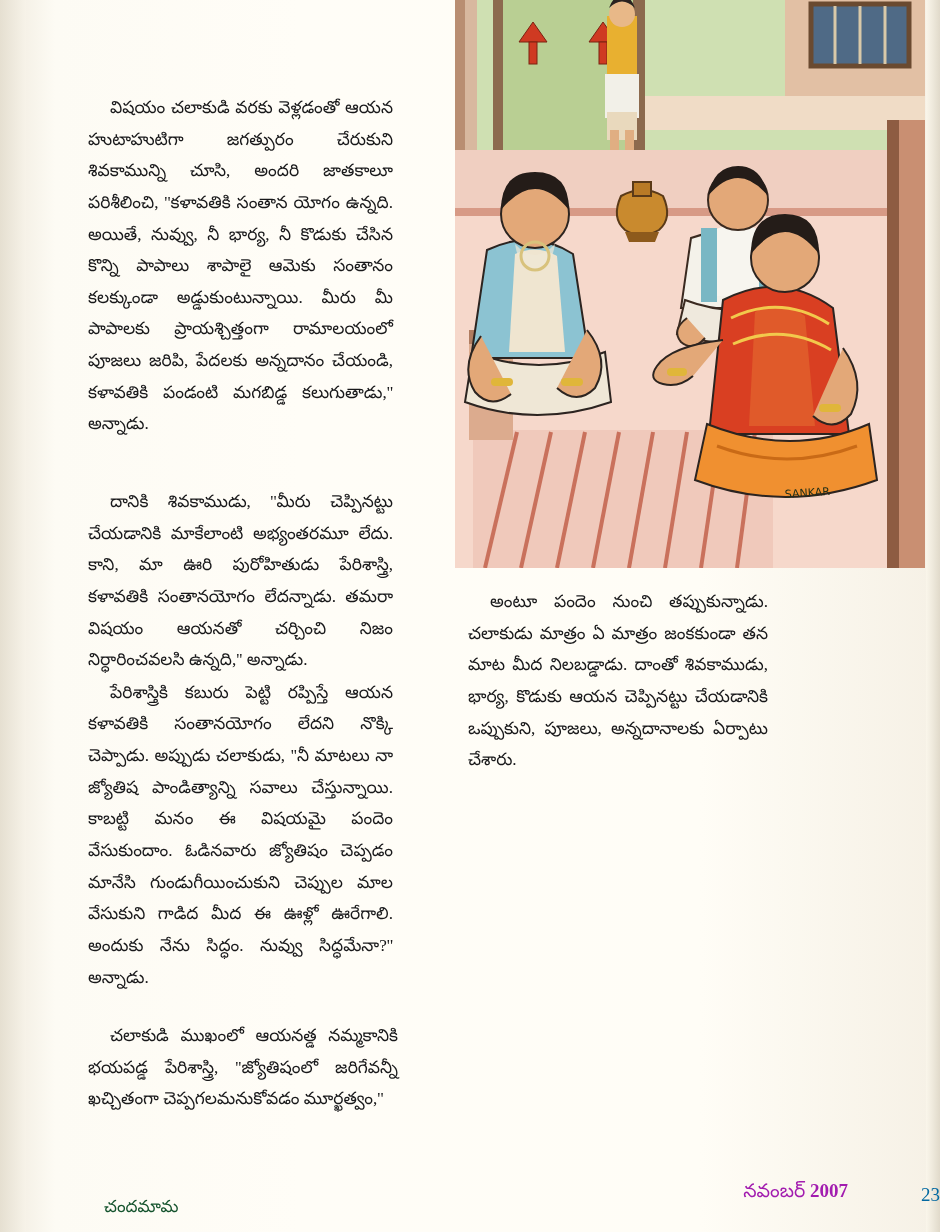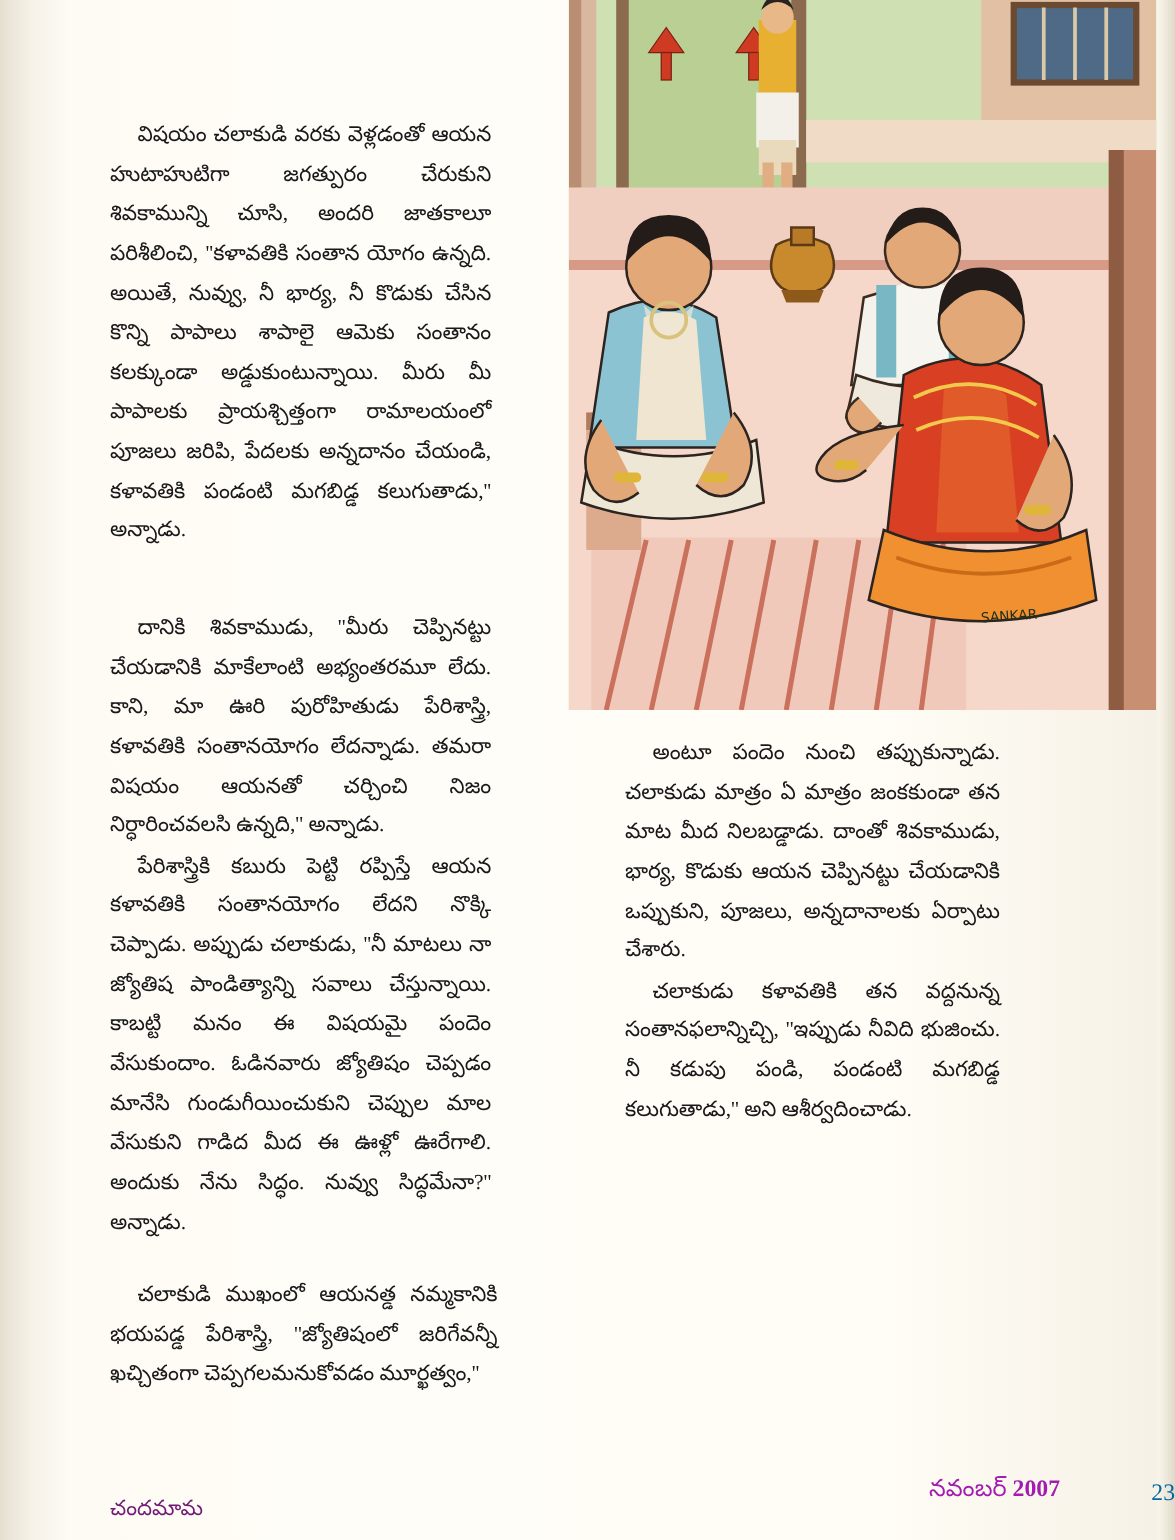--- a/index.html
+++ b/index.html
@@ -59,21 +59,20 @@
   }
   .col-right-top {
     left: 88px;
     top: 486px;
     width: 305px;
   }
   .col-right {
     left: 468px;
     top: 586px;
     width: 300px;
-    margin-left: 32px;
   }
   .col-bottom-left {
     left: 88px;
     top: 1020px;
     width: 310px;
   }
 
   
   .illus {
     position: absolute;
@@ -82,25 +81,25 @@
     width: 470px;
     height: 568px;
     overflow: hidden;
     background: #d9e8c8;
   }
   .illus svg { display: block; }
 
   
   .footer-left {
     position: absolute;
-    left: 88px;
+    left: 104px;
     bottom: 12px;
     font-family: "Liberation Serif", serif;
     font-size: 17px;
-    color: #701a75;
+    color: #14532d;
   }
   .footer-center {
     position: absolute;
     left: 0; right: 0;
     bottom: 26px;
     text-align: right;
     font-family: "Liberation Serif", serif;
     font-size: 19px;
     color: #0369a1;
   }
@@ -253,21 +252,20 @@
   <div class="col col-left">
     <p>విషయం చలాకుడి వరకు వెళ్లడంతో ఆయన హుటాహుటిగా జగత్పురం చేరుకుని శివకామున్ని చూసి, అందరి జాతకాలూ పరిశీలించి, ''కళావతికి సంతాన యోగం ఉన్నది. అయితే, నువ్వు, నీ భార్య, నీ కొడుకు చేసిన కొన్ని పాపాలు శాపాలై ఆమెకు సంతానం కలక్కుండా అడ్డుకుంటున్నాయి. మీరు మీ పాపాలకు ప్రాయశ్చిత్తంగా రామాలయంలో పూజలు జరిపి, పేదలకు అన్నదానం చేయండి, కళావతికి పండంటి మగబిడ్డ కలుగుతాడు,'' అన్నాడు.</p>
   </div>
 
   <div class="col col-bottom-left">
     <p>చలాకుడి ముఖంలో ఆయనత్డ నమ్మకానికి భయపడ్డ పేరిశాస్త్రి, ''జ్యోతిషంలో జరిగేవన్నీ ఖచ్చితంగా చెప్పగలమనుకోవడం మూర్ఖత్వం,''</p>
   </div>
 
   <div class="col col-right">
     <p>అంటూ పందెం నుంచి తప్పుకున్నాడు. చలాకుడు మాత్రం ఏ మాత్రం జంకకుండా తన మాట మీద నిలబడ్డాడు. దాంతో శివకాముడు, భార్య, కొడుకు ఆయన చెప్పినట్టు చేయడానికి ఒప్పుకుని, పూజలు, అన్నదానాలకు ఏర్పాటు చేశారు.</p>
-    <p>చలాకుడు కళావతికి తన వద్దనున్న సంతానఫలాన్నిచ్చి, ''ఇప్పుడు నీవిది భుజించు. నీ కడుపు పండి, పండంటి మగబిడ్డ కలుగుతాడు,'' అని ఆశీర్వదించాడు.</p>
   </div>
 
   <div class="footer-left">చందమామ</div>
   <div class="footer-center">23</div>
   <div class="footer-right">
     <span>నవంబర్</span>
     <span class="yr">2007</span>
   </div>
 </div>
 

